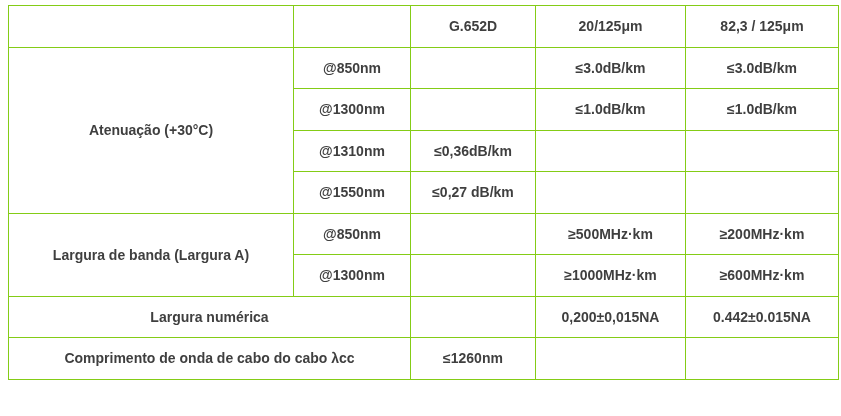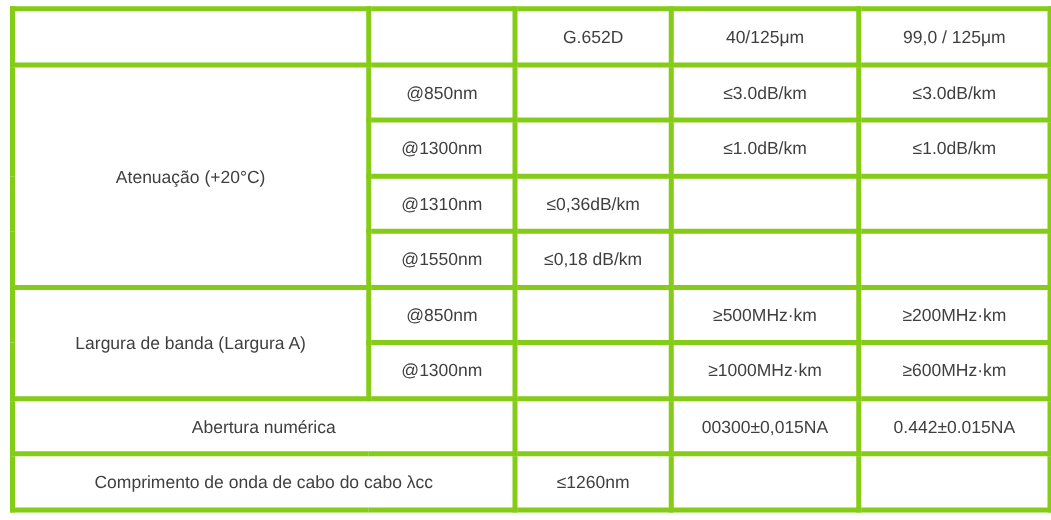--- a/index.html
+++ b/index.html
@@ -24,25 +24,25 @@
     line-height: 17px;
     margin: 0 0 9px 0;
     letter-spacing: 0.1px;
   }
   table.spec {
     border-collapse: collapse;
     table-layout: fixed;
     width: 830px;
   }
   table.spec td {
-    border: 4px solid #84cc16;
+    border: 1px solid #84cc16;
     text-align: center;
     vertical-align: middle;
     font-size: 14px;
-    font-weight: 400;
+    font-weight: 700;
     color: #3f3f3f;
     padding: 0 2px;
     height: 40.5px;
     overflow: hidden;
     white-space: nowrap;
   }
 </style>
 </head>
 <body>
 
@@ -56,68 +56,68 @@
       <col style="width:125px">
       <col style="width:150px">
       <col style="width:153px">
     </colgroup>
 
     <tbody>
         <tr>
       <td></td>
       <td></td>
       <td>G.652D</td>
-      <td>40/125μm</td>
-      <td>99,0 / 125μm</td>
+      <td>20/125μm</td>
+      <td>82,3 / 125μm</td>
     </tr>
 
     <tr>
-      <td rowspan="4">Atenuação (+20°C)</td>
+      <td rowspan="4">Atenuação (+30°C)</td>
       <td>@850nm</td>
       <td></td>
       <td>≤3.0dB/km</td>
       <td>≤3.0dB/km</td>
     </tr>
     <tr>
       <td>@1300nm</td>
       <td></td>
       <td>≤1.0dB/km</td>
       <td>≤1.0dB/km</td>
     </tr>
     <tr>
       <td>@1310nm</td>
       <td>≤0,36dB/km</td>
       <td></td>
       <td></td>
     </tr>
     <tr>
       <td>@1550nm</td>
-      <td>≤0,18 dB/km</td>
+      <td>≤0,27 dB/km</td>
       <td></td>
       <td></td>
     </tr>
 
     <tr>
       <td rowspan="2">Largura de banda (Largura A)</td>
       <td>@850nm</td>
       <td></td>
       <td>≥500MHz·km</td>
       <td>≥200MHz·km</td>
     </tr>
     <tr>
       <td>@1300nm</td>
       <td></td>
       <td>≥1000MHz·km</td>
       <td>≥600MHz·km</td>
     </tr>
 
     <tr>
-      <td colspan="2">Abertura numérica</td>
+      <td colspan="2">Largura numérica</td>
       <td></td>
-      <td>00300±0,015NA</td>
+      <td>0,200±0,015NA</td>
       <td>0.442±0.015NA</td>
     </tr>
 
     <tr>
       <td colspan="2">Comprimento de onda de cabo do cabo λcc</td>
       <td>≤1260nm</td>
       <td></td>
       <td></td>
     </tr>
   </tbody>

